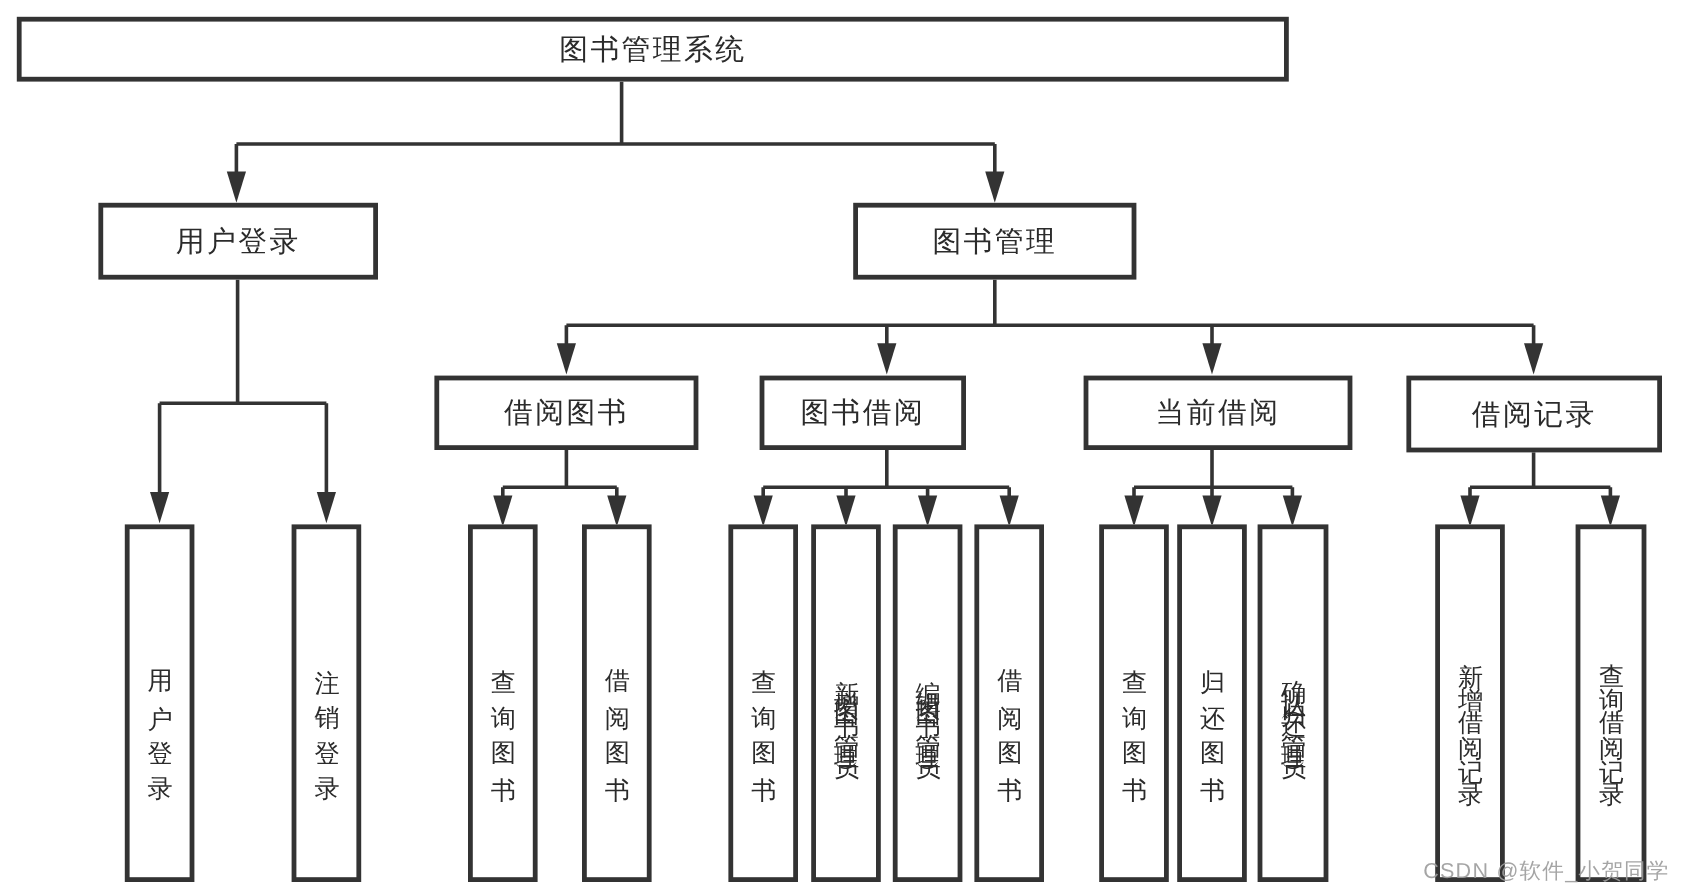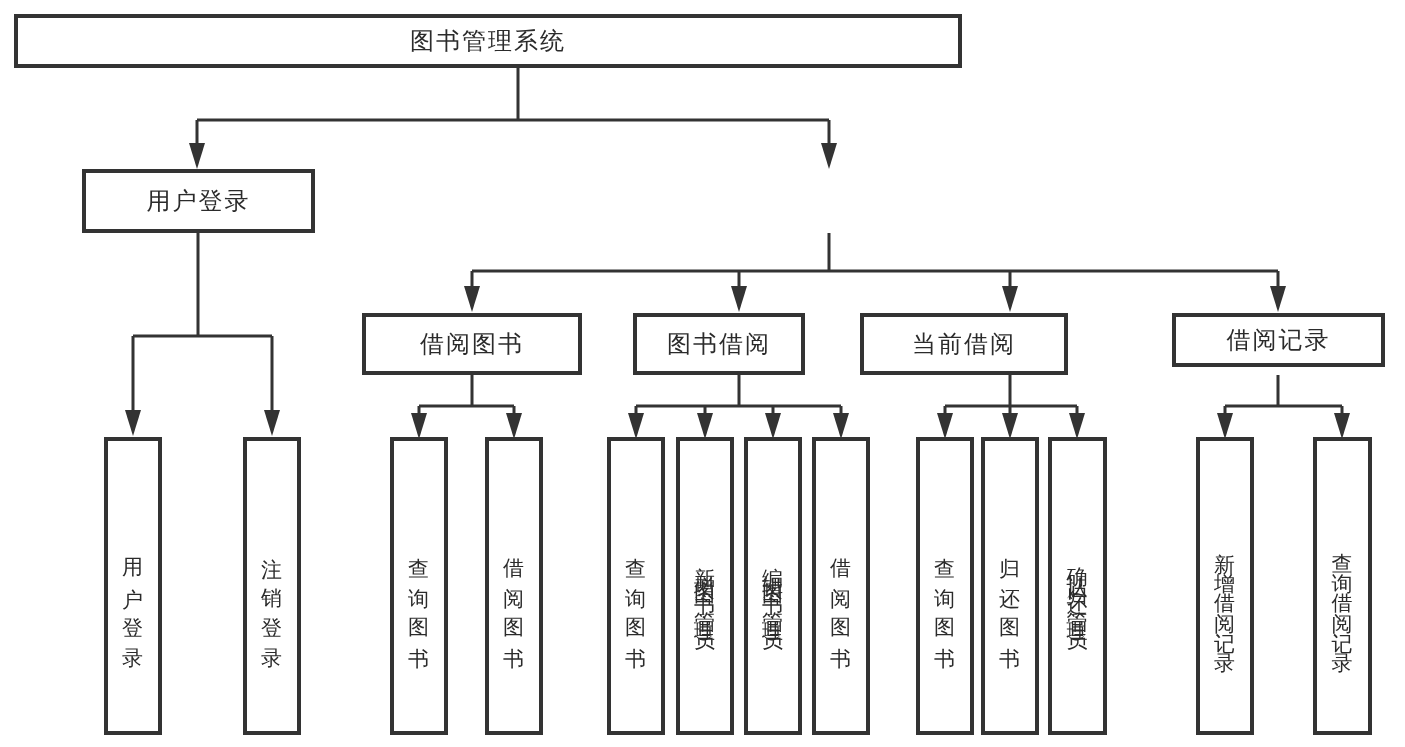--- a/index.html
+++ b/index.html
@@ -83,38 +83,41 @@
       <polygon points="1069,413 1085,413 1077,439"></polygon>
     </g>
 
     <g>
       <path d="M1278 375 V406 M1225 406 H1342 M1225 406 V416 M1342 406 V416"></path>
       <polygon points="1217,413 1233,413 1225,439"></polygon>
       <polygon points="1334,413 1350,413 1342,439"></polygon>
     </g>
   </svg>
 
-  <div class="box hbox" style="left:14px;top:14px;width:948px;height:54px">
+  <div class="box hbox" style="left:14px;top:14px;width:1060px;height:54px">
     <span class="lbl">图书管理系统</span>
   </div>
 
   <div class="box hbox" style="left:82px;top:169px;width:233px;height:64px">
     <span class="lbl">用户登录</span>
+  </div>
+  <div class="box hbox" style="left:711px;top:169px;width:236px;height:64px">
+    <span class="lbl">图书管理</span>
   </div>
 
   <div class="box hbox" style="left:362px;top:313px;width:220px;height:62px">
     <span class="lbl">借阅图书</span>
   </div>
   <div class="box hbox" style="left:633px;top:313px;width:172px;height:62px">
     <span class="lbl">图书借阅</span>
   </div>
-  <div class="box hbox" style="left:860px;top:313px;width:208px;height:62px">
+  <div class="box hbox" style="left:903px;top:313px;width:224px;height:62px">
     <span class="lbl">当前借阅</span>
   </div>
-  <div class="box hbox" style="left:1172px;top:313px;width:213px;height:54px">
+  <div class="box hbox" style="left:1172px;top:313px;width:213px;height:64px">
     <span class="lbl">借阅记录</span>
   </div>
 
   <div class="box vbox" style="left:104px;top:437px;width:58px;height:298px">
     <span class="lbl v4">用户登录</span>
   </div>
   <div class="box vbox" style="left:243px;top:437px;width:58px;height:298px">
     <span class="lbl v4">注销登录</span>
   </div>
 
@@ -148,14 +151,15 @@
     <span class="lbl v9">确认归还（管理员）</span>
   </div>
 
   <div class="box vbox" style="left:1196px;top:437px;width:58px;height:298px">
     <span class="lbl v6">新增借阅记录</span>
   </div>
   <div class="box vbox" style="left:1313px;top:437px;width:59px;height:298px">
     <span class="lbl v6">查询借阅记录</span>
   </div>
 
+  <div class="watermark">CSDN @软件_小贺同学</div>
 
 </div>
 
 </body></html>

